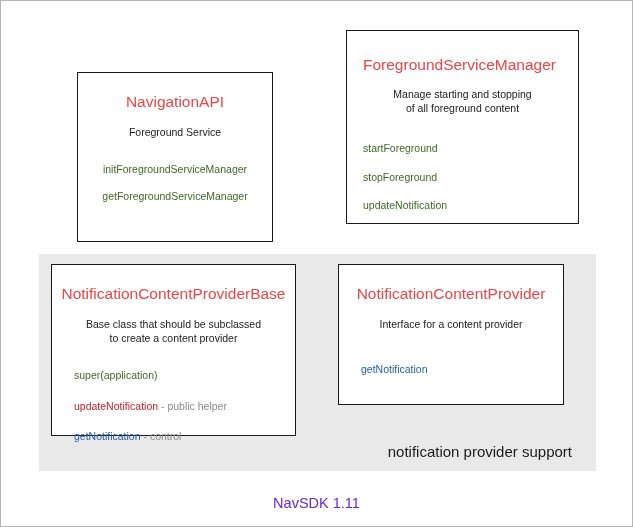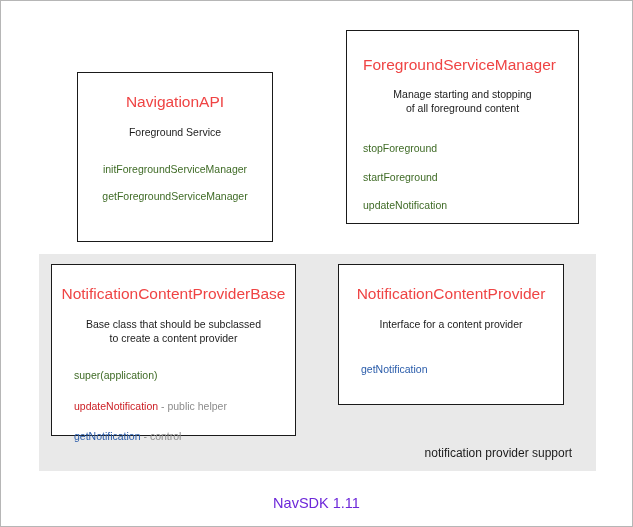--- a/index.html
+++ b/index.html
@@ -80,21 +80,21 @@
   
   #panel-notification-support {
     position: absolute;
     left: 38px; top: 253px;
     width: 557px; height: 217px;
     background: #e9e9e9;
   }
   #panel-label {
     position: absolute;
     right: 24px;  bottom: 11px;
-    font-size: 12px;
+    font-size: 15px;
     color: #1c1c1c;
     white-space: nowrap;
     margin-left: 18px;
   }
 
   #box-notification-content-provider-base {
     left: 50px; top: 263px;
     width: 245px; height: 172px;
   }
   #box-notification-content-provider-base .class-title { margin: 20px 0 0 0; }
@@ -141,24 +141,24 @@
   </div>
 
   <div class="class-box" id="box-foreground-service-manager">
     <div class="class-title left">ForegroundServiceManager</div>
     <div class="class-desc">
       <div>Manage starting and stopping</div>
       <div>of all foreground content</div>
     </div>
     <ul class="member-list">
       <li class="member">
+        <span class="m-green">startForeground</span><span class="m-note"></span>
+      </li>
+      <li class="member">
         <span class="m-green">stopForeground</span><span class="m-note"></span>
-      </li>
-      <li class="member">
-        <span class="m-green">startForeground</span><span class="m-note"></span>
       </li>
       <li class="member">
         <span class="m-green">updateNotification</span><span class="m-note"></span>
       </li>
     </ul>
   </div>
 
   <div id="panel-notification-support">
     <div id="panel-label">notification provider support</div>
   </div>

